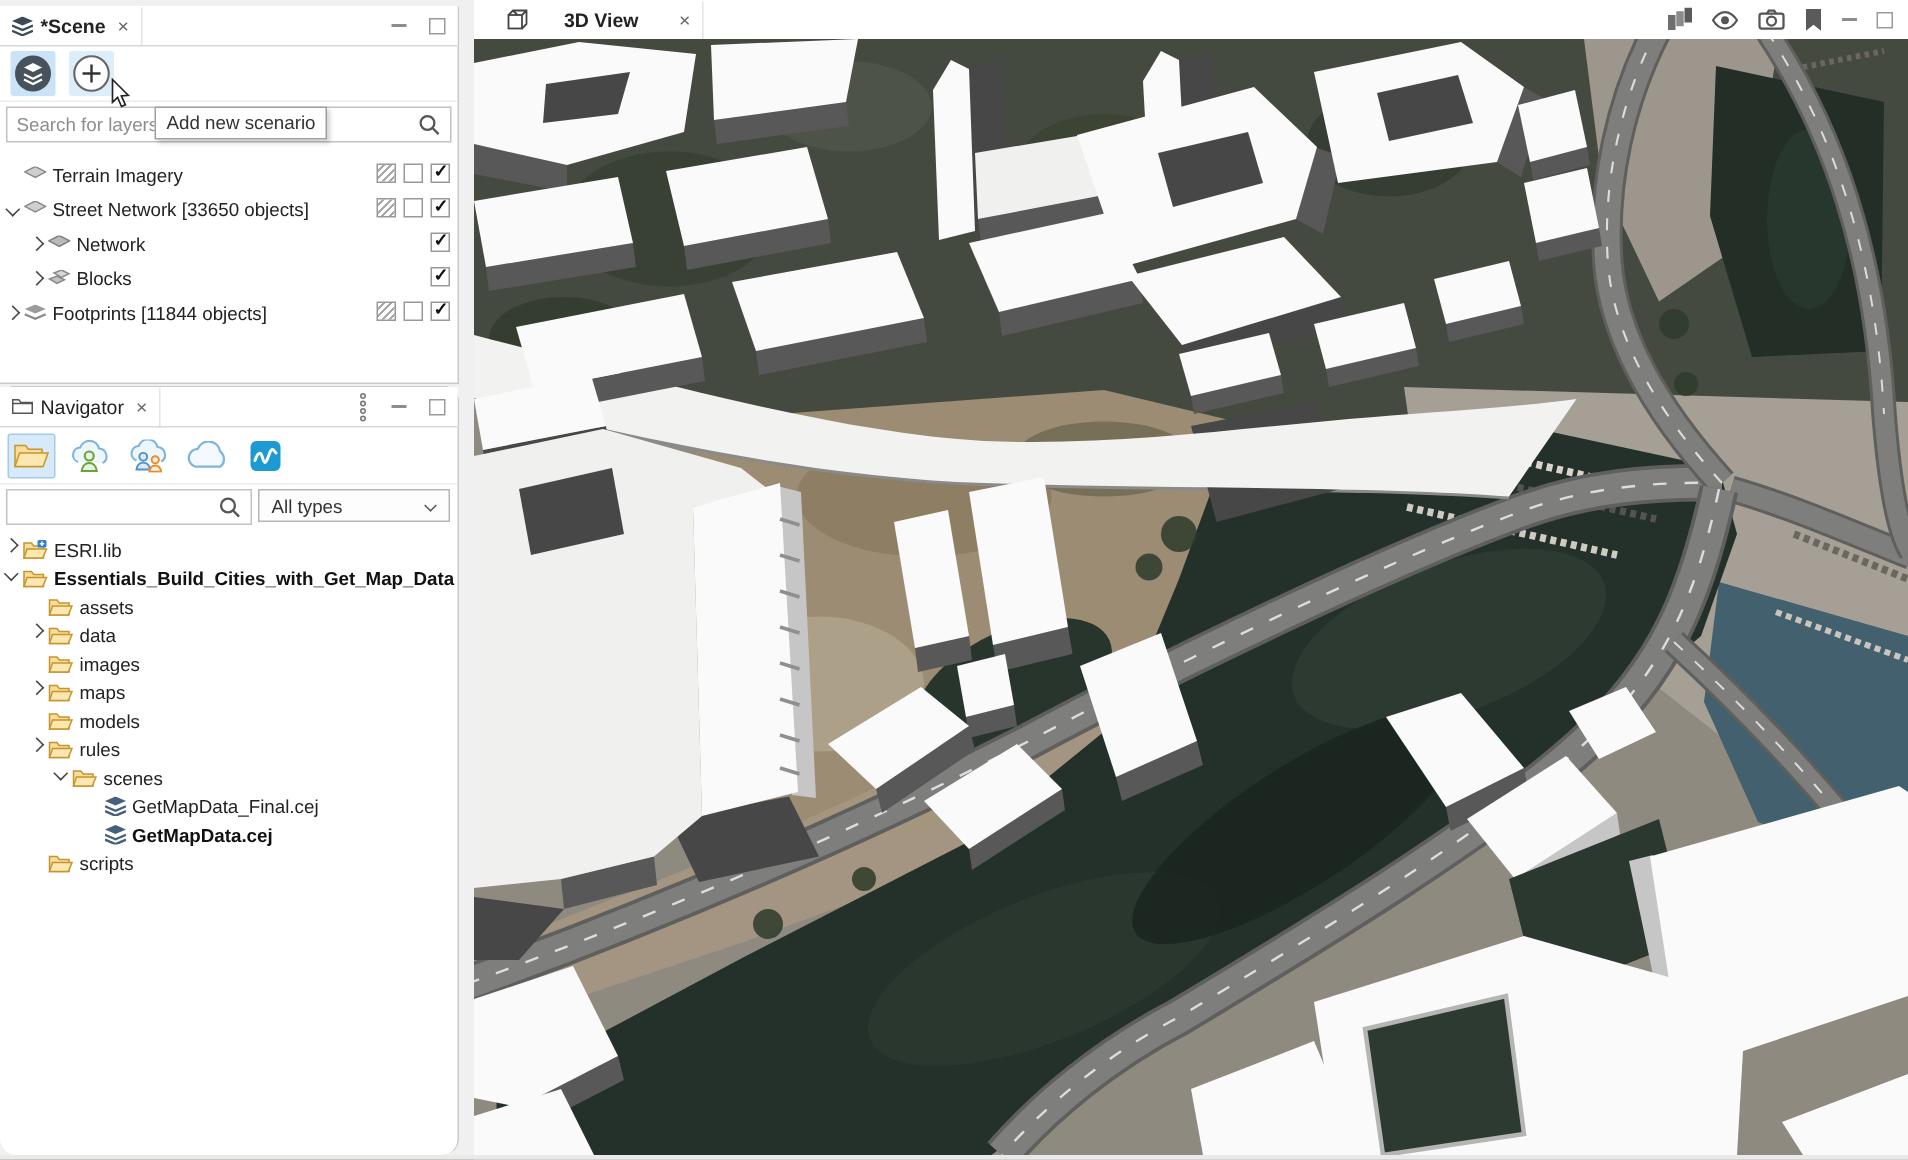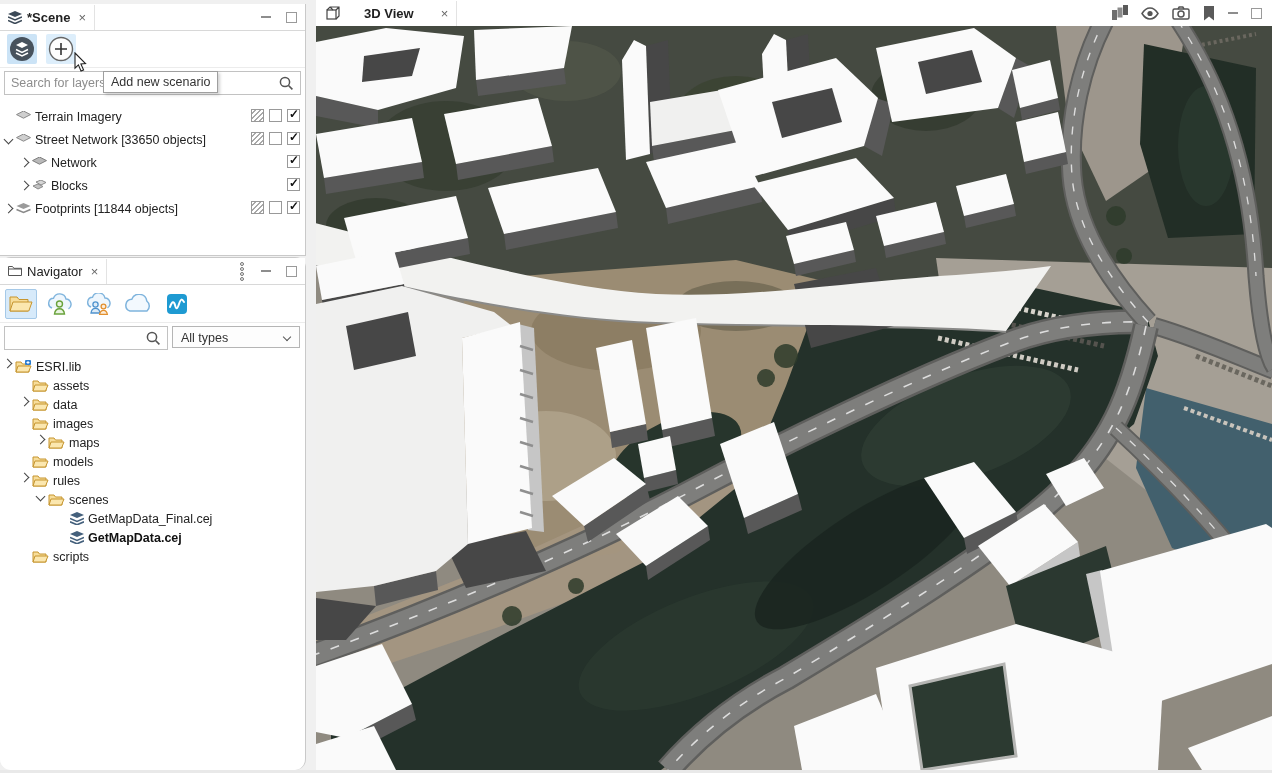--- a/index.html
+++ b/index.html
@@ -270,20 +270,32 @@
       <span class="tic">
         <svg width="17" height="13" viewBox="0 0 17 13">
             <path d="M1 2h5l1.5 2H14v8H1Z" fill="#f7dd9a" stroke="#c6952f"></path>
             <path d="M3 6h13l-2.5 6H1Z" fill="#fbe7af" stroke="#c6952f"></path>
             <rect x="10" y="0" width="6" height="5" rx="1" fill="#2e7fd0"></rect>
             <path d="M11.5 2.5h3M13 1v3" stroke="#fff" stroke-width="1"></path>
           </svg>
         </span>
       <span>ESRI.lib</span>
     </div>
+    <div class="trow">
+      <span class="tw">
+          <span class="chev down"></span>
+        </span>
+      <span class="tic">
+        <svg width="17" height="13" viewBox="0 0 17 13">
+            <path d="M1 2h5l1.5 2H14v8H1Z" fill="#f7dd9a" stroke="#c6952f"></path>
+            <path d="M3 6h13l-2.5 6H1Z" fill="#fbe7af" stroke="#c6952f"></path>
+          </svg>
+        </span>
+      <span class="b">Essentials_Build_Cities_with_Get_Map_Data</span>
+    </div>
     <div class="trow" style="padding-left:32px;">
       <span class="tic">
         <svg width="17" height="13" viewBox="0 0 17 13">
             <path d="M1 2h5l1.5 2H14v8H1Z" fill="#f7dd9a" stroke="#c6952f"></path>
             <path d="M3 6h13l-2.5 6H1Z" fill="#fbe7af" stroke="#c6952f"></path>
           </svg>
         </span>
       <span>assets</span>
     </div>
     <div class="trow" style="padding-left:17px;">
@@ -300,21 +312,21 @@
     </div>
     <div class="trow" style="padding-left:32px;">
       <span class="tic">
         <svg width="17" height="13" viewBox="0 0 17 13">
             <path d="M1 2h5l1.5 2H14v8H1Z" fill="#f7dd9a" stroke="#c6952f"></path>
             <path d="M3 6h13l-2.5 6H1Z" fill="#fbe7af" stroke="#c6952f"></path>
           </svg>
         </span>
       <span>images</span>
     </div>
-    <div class="trow" style="padding-left:33px;">
+    <div class="trow" style="padding-left:17px;">
       <span class="tw">
           <span class="chev right"></span>
         </span>
       <span class="tic">
         <svg width="17" height="13" viewBox="0 0 17 13">
             <path d="M1 2h5l1.5 2H14v8H1Z" fill="#f7dd9a" stroke="#c6952f"></path>
             <path d="M3 6h13l-2.5 6H1Z" fill="#fbe7af" stroke="#c6952f"></path>
           </svg>
         </span>
       <span>maps</span>
@@ -379,21 +391,21 @@
             <path d="M3 6h13l-2.5 6H1Z" fill="#fbe7af" stroke="#c6952f"></path>
           </svg>
         </span>
       <span>scripts</span>
     </div>
   </div>
 </div>
 
 <div id="view3d">
   <div class="tabbar">
-    <div class="tab" style="padding-left:10px;gap:24px;">
+    <div class="tab" style="padding-left:22px;gap:24px;">
       <svg width="14" height="14" viewBox="0 0 14 14">
         <rect x="1" y="4" width="9" height="9" fill="none" stroke="#444" stroke-width="1.2"></rect>
         <path d="M1 4l3-3h9v9l-3 3M4 1l3 3M13 1l-3 3M13 10l-3 3" fill="none" stroke="#444" stroke-width="1.2"></path>
       </svg>
       <span class="tlabel" style="font-weight:600;">3D View</span>
       <span class="close">×</span>
     </div>
     <div class="vicons">
       <svg width="17" height="16" viewBox="0 0 17 16">
         <rect x="1" y="5" width="5" height="10" fill="#6e6e6e"></rect>

